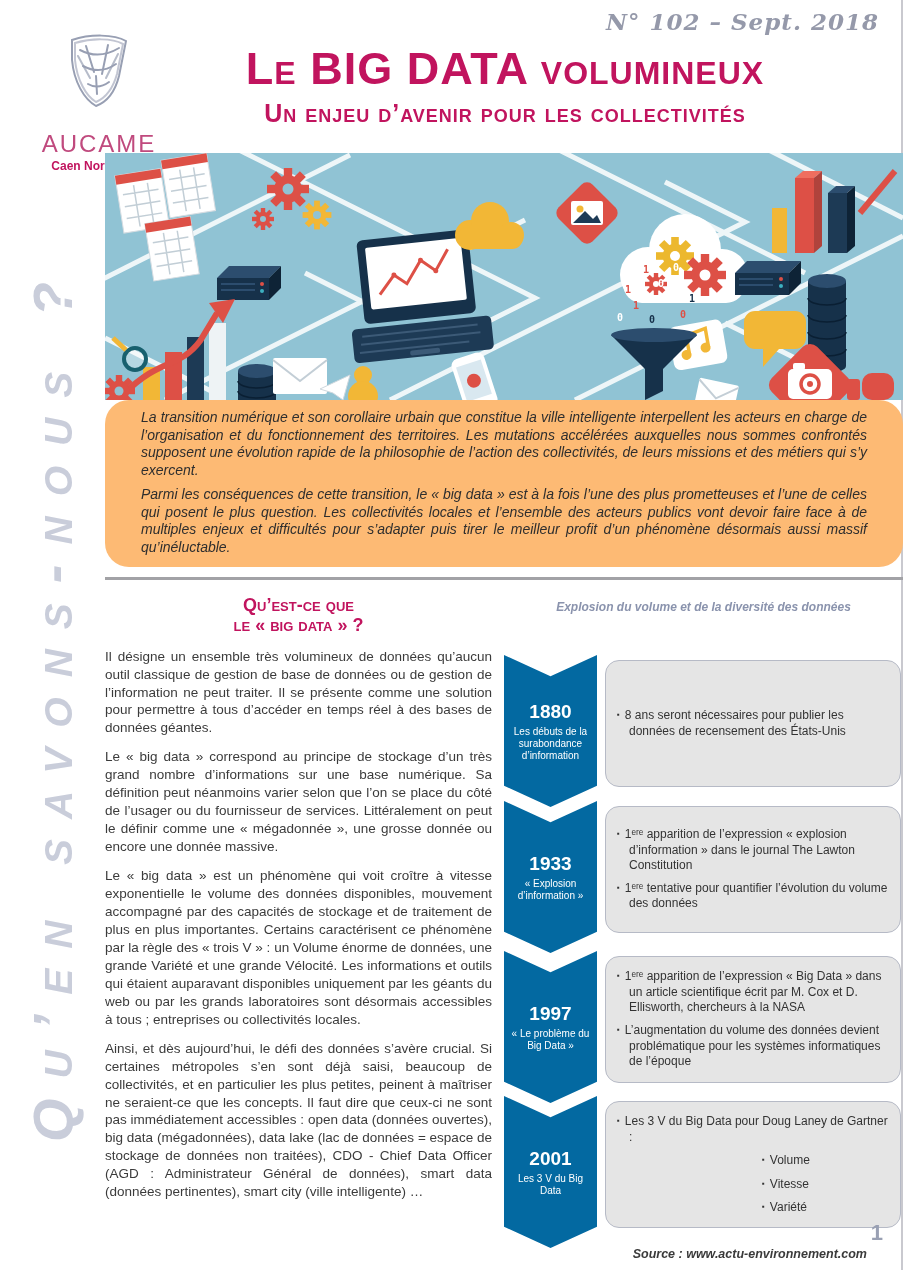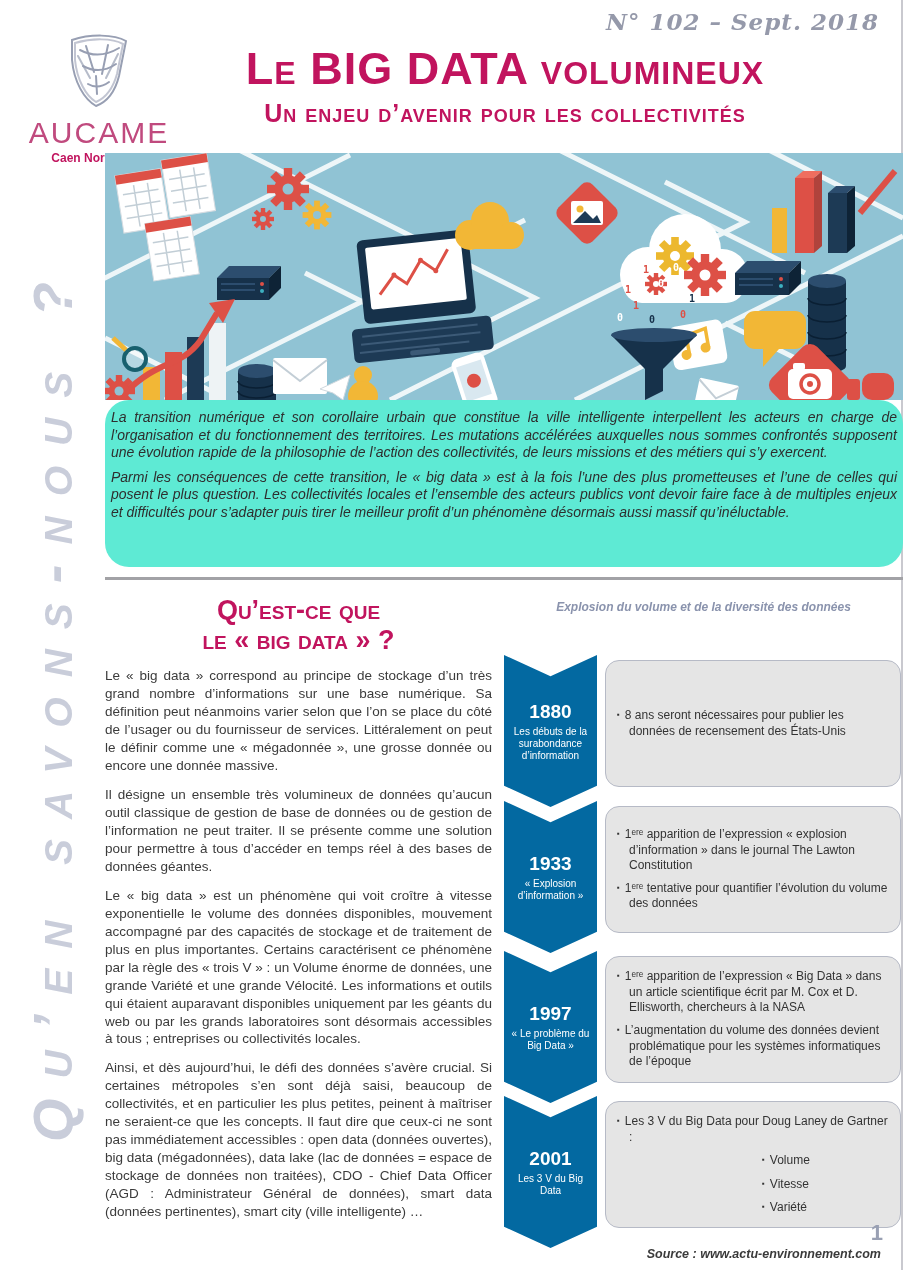--- a/index.html
+++ b/index.html
@@ -4,46 +4,46 @@
 <style>
   html,body{margin:0;padding:0;background:#fff;}
   .page{position:relative;width:909px;height:1270px;background:#fff;overflow:hidden;
         font-family:"Liberation Sans",sans-serif;}
   .right-rule{position:absolute;left:901px;top:0;width:2px;height:1270px;background:#c9c9cf;}
 
   
   .issue{position:absolute;top:8px;right:30px;font-family:"DejaVu Serif",serif;
          font-style:italic;font-weight:700;font-size:23px;color:#9599aa;letter-spacing:1px;}
   .logo{position:absolute;left:24px;top:32px;width:150px;text-align:center;}
-  .logo-name{font-size:30px;letter-spacing:2px;color:#c04a7e;margin-top:2px;}
+  .logo-name{font-size:24px;letter-spacing:2px;color:#c04a7e;margin-top:16px;}
   .logo-sub{font-size:12px;font-weight:700;color:#c1145e;margin-top:1px;}
   .titles{position:absolute;left:180px;top:46px;width:650px;text-align:center;color:#c1145e;}
   .title-main{font-variant:small-caps;font-weight:700;font-size:45px;line-height:1;letter-spacing:1px;margin:0;}
   .title-sub{font-variant:small-caps;font-weight:700;font-size:25px;letter-spacing:1px;margin:8px 0 0;}
 
   
   .vlabel{position:absolute;left:52px;top:702px;transform:translate(-50%,-50%) rotate(-90deg);
           white-space:nowrap;font-style:italic;font-weight:700;font-variant:small-caps;
           font-size:56px;letter-spacing:20px;color:#c9cdda;}
 
   
   .hero{position:absolute;left:105px;top:153px;width:798px;height:247px;display:block;}
 
   
-  .intro{position:absolute;left:105px;top:400px;width:798px;height:167px;background:#5eead4;
-         border-radius:24px;padding:9px 6px;box-sizing:border-box;overflow:hidden;}
+  .intro{position:absolute;left:105px;top:400px;width:798px;height:167px;background:#fdba74;
+         border-radius:24px;padding:9px 36px;box-sizing:border-box;overflow:hidden;}
   .intro p{font-style:italic;font-size:14px;line-height:1.25;color:#2e2e2e;text-align:justify;margin:0;}
   .intro p + p{margin-top:7px;}
 
   .divider{position:absolute;left:105px;top:577px;width:798px;height:2.5px;background:#a2a2a6;}
 
   
   .col-left{position:absolute;left:105px;top:596px;width:387px;}
   .col-heading{text-align:center;color:#c1145e;font-variant:small-caps;font-weight:700;
-               font-size:27px;line-height:1.1;margin:0 0 12px;}
+               font-size:18px;line-height:1.1;margin:0 0 12px;}
   .col-left p{font-size:13.5px;line-height:1.33;color:#3b3b3b;text-align:justify;margin:0 0 11px;}
 
   
   .col-right{position:absolute;left:504px;top:600px;width:399px;}
   .timeline-title{width:345px;margin:0 auto;text-align:center;font-style:italic;font-weight:700;
                   font-size:12px;line-height:1.22;color:#8a93ad;}
   .t-rows{position:absolute;left:0;top:55px;width:399px;height:625px;}
   .t-row{position:absolute;left:0;width:399px;height:152px;}
   .t-row.r1{top:0;} .t-row.r2{top:146px;} .t-row.r3{top:296px;} .t-row.r4{top:441px;}
   .marker{position:absolute;left:0;top:0;width:93px;height:152px;background:#0369a1;
@@ -52,21 +52,21 @@
           padding:12px 5px;box-sizing:border-box;}
   .marker .yr{font-weight:700;font-size:19px;margin-bottom:3px;}
   .marker .cap{font-size:10px;line-height:1.2;}
   .t-box{position:absolute;left:101px;right:2px;top:5px;height:127px;background:#e5e5e5;
          border:1.5px solid #b6bac6;border-radius:14px;padding:8px 11px;box-sizing:border-box;
          display:flex;flex-direction:column;justify-content:center;gap:7px;}
   .bullet{font-size:12px;line-height:1.3;color:#333;padding-left:12px;text-indent:-12px;}
   .bullet::before{content:"▪";font-size:8px;margin-right:5px;position:relative;top:-2px;}
   .sub-bullet{font-size:12px;line-height:1.35;color:#333;margin-left:145px;}
   .sub-bullet::before{content:"▪";font-size:8px;margin-right:5px;position:relative;top:-2px;}
-  .source{position:absolute;top:592px;right:22px;font-style:italic;font-weight:700;
+  .source{position:absolute;top:592px;right:36px;font-style:italic;font-weight:700;
           font-size:12.5px;color:#3a3a3a;}
 
   .pagenum{position:absolute;right:26px;top:1220px;font-size:22px;font-weight:600;color:#99a0b3;}
 </style>
 </head>
 <body>
 
 <div class="page">
   <div class="right-rule"></div>
 
@@ -317,22 +317,22 @@
     <p>Parmi les conséquences de cette transition, le « big data » est à la fois l’une des plus prometteuses et l’une de celles qui posent le plus question. Les collectivités locales et l’ensemble des acteurs publics vont devoir faire face à de multiples enjeux et difficultés pour s’adapter puis tirer le meilleur profit d’un phénomène désormais aussi massif qu’inéluctable.</p>
   </section>
 
   <div class="divider"></div>
 
   <section class="col-left">
     <h3 class="col-heading">
       <span>Qu’est-ce que</span><br>
       <span>le « big data » ?</span>
     </h3>
+    <p>Il désigne un ensemble très volumineux de données qu’aucun outil classique de gestion de base de données ou de gestion de l’information ne peut traiter. Il se présente comme une solution pour permettre à tous d’accéder en temps réel à des bases de données géantes.</p>
     <p>Le « big data » correspond au principe de stockage d’un très grand nombre d’informations sur une base numérique. Sa définition peut néanmoins varier selon que l’on se place du côté de l’usager ou du fournisseur de services. Littéralement on peut le définir comme une « mégadonnée », une grosse donnée ou encore une donnée massive.</p>
-    <p>Il désigne un ensemble très volumineux de données qu’aucun outil classique de gestion de base de données ou de gestion de l’information ne peut traiter. Il se présente comme une solution pour permettre à tous d’accéder en temps réel à des bases de données géantes.</p>
     <p>Le « big data » est un phénomène qui voit croître à vitesse exponentielle le volume des données disponibles, mouvement accompagné par des capacités de stockage et de traitement de plus en plus importantes. Certains caractérisent ce phénomène par la règle des « trois V » : un Volume énorme de données, une grande Variété et une grande Vélocité. Les informations et outils qui étaient auparavant disponibles uniquement par les géants du web ou par les grands laboratoires sont désormais accessibles à tous ; entreprises ou collectivités locales.</p>
     <p>Ainsi, et dès aujourd’hui, le défi des données s’avère crucial. Si certaines métropoles s’en sont déjà saisi, beaucoup de collectivités, et en particulier les plus petites, peinent à maîtriser ne seraient-ce que les concepts. Il faut dire que ceux-ci ne sont pas immédiatement accessibles : open data (données ouvertes), big data (mégadonnées), data lake (lac de données = espace de stockage de données non traitées), CDO - Chief Data Officer (AGD : Administrateur Général de données), smart data (données pertinentes), smart city (ville intelligente) …</p>
   </section>
 
   <section class="col-right">
     <div class="timeline-title">Explosion du volume et de la diversité des données</div>
     <div class="t-rows">
 
       <div class="t-row r1">
         <div class="marker">

